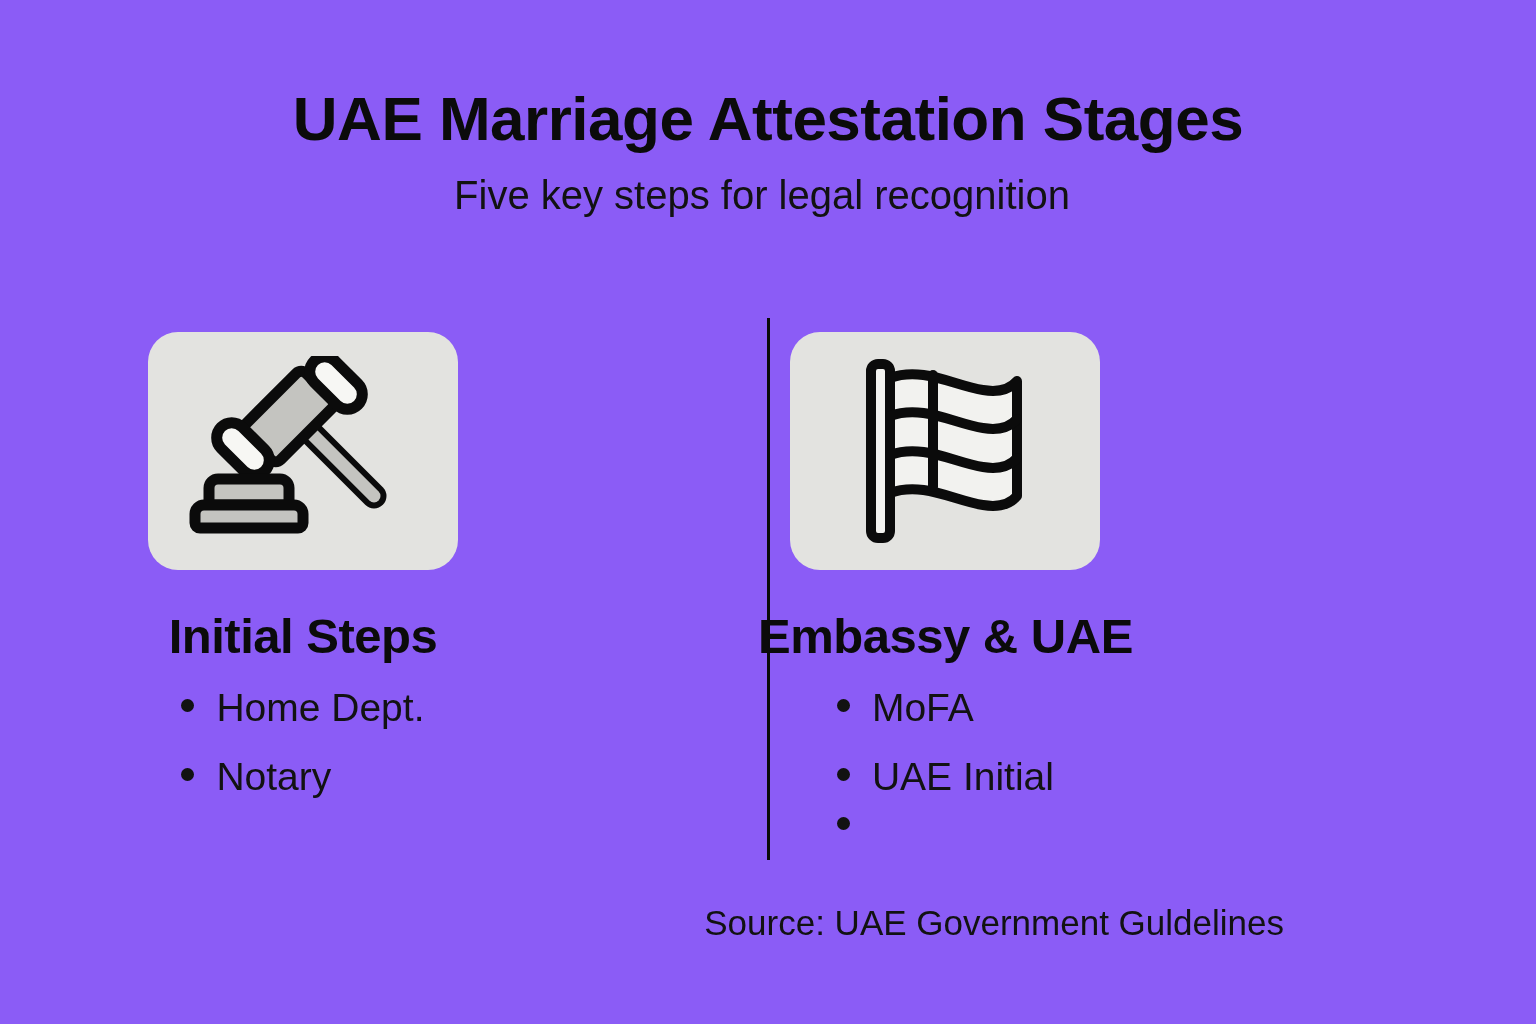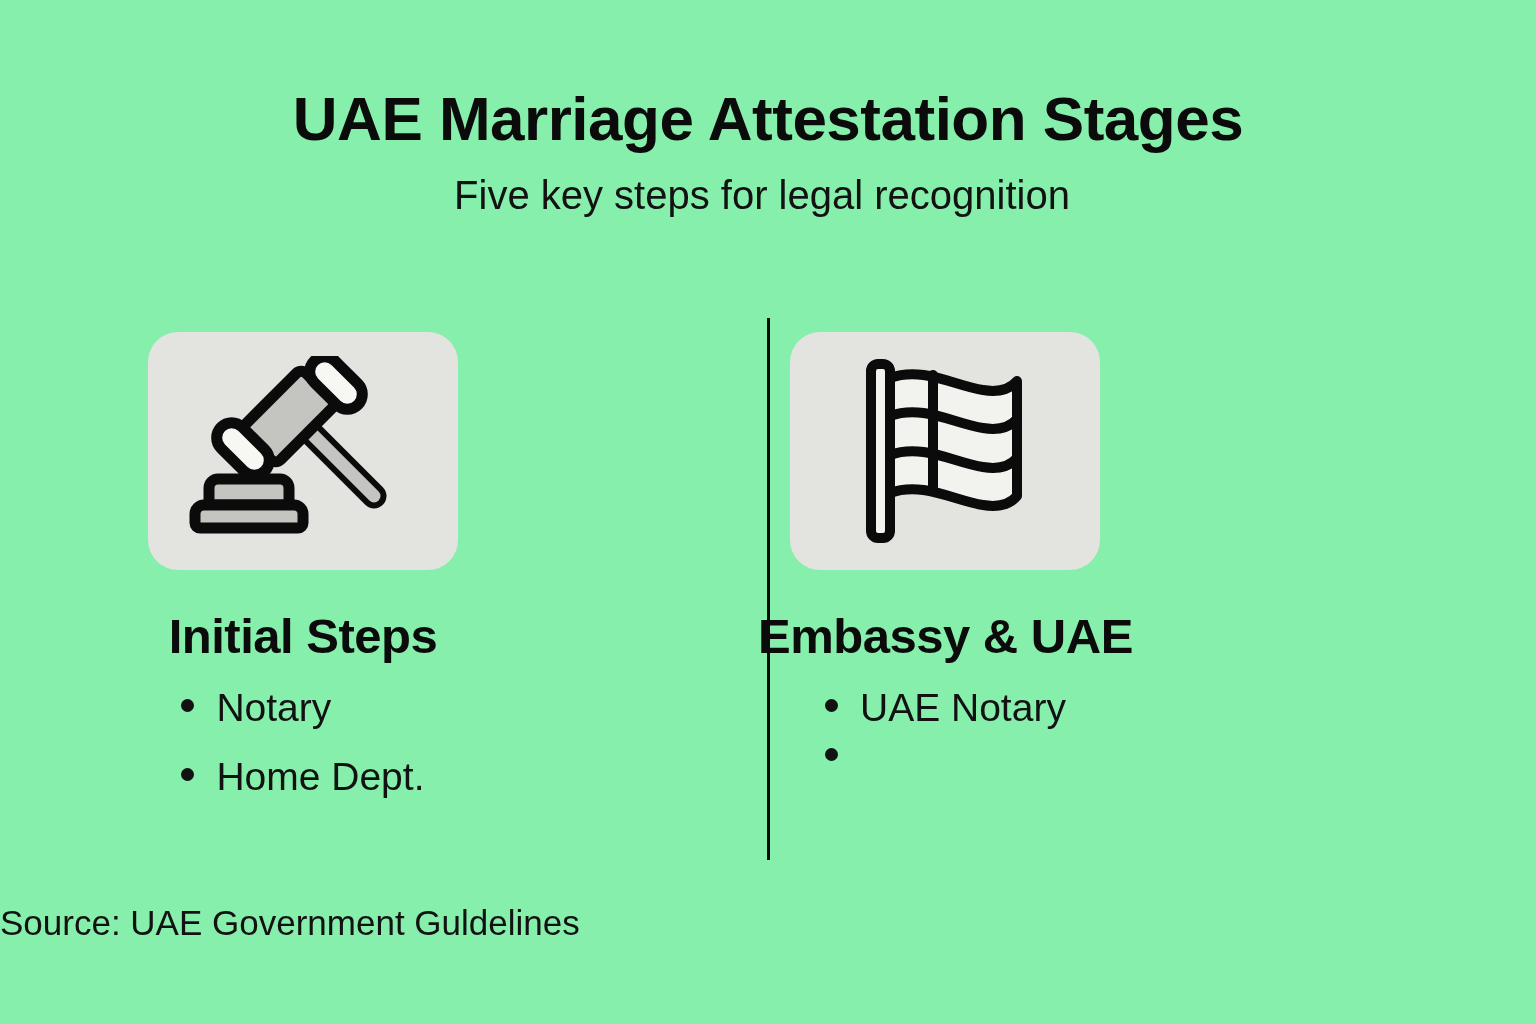--- a/index.html
+++ b/index.html
@@ -14,21 +14,21 @@
     font-family: "Liberation Sans", sans-serif;
     color: #111111;
     overflow: hidden;
   }
 
   .infographic {
     position: relative;
     width: 1536px;
     height: 1024px;
     box-sizing: border-box;
-    background: #86efac;
+    background: #8b5cf6;
   }
 
   
   .header {
     position: absolute;
     top: 86px;
     left: 0;
     width: 1536px;
     text-align: center;
   }
@@ -124,21 +124,21 @@
     height: 542px;
     background: #0B0B0B;
   }
 
   
   .source {
     position: absolute;
     left: 0;
     top: 903px;
     width: 1284px;
-    text-align: left;
+    text-align: right;
     font-size: 35px;
     color: #121212;
   }
 </style>
 </head>
 <body>
 
 <div class="infographic">
 
   <div class="header">
@@ -169,25 +169,25 @@
 
               <path d="M16 149 h90 a9 9 0 0 1 9 9 v9 a5 5 0 0 1 -5 5 h-98 a5 5 0 0 1 -5 -5 v-9 a9 9 0 0 1 9 -9 z" fill="#C4C4C0"></path>
             </g>
           </svg>
         </span>
       </div>
       <div class="column-heading">Initial Steps</div>
       <ul class="bullet-list">
         <li class="bullet-item">
           <span class="bullet-dot"></span>
+          <span>Home Dept.</span>
+        </li>
+        <li class="bullet-item">
+          <span class="bullet-dot"></span>
           <span>Notary</span>
-        </li>
-        <li class="bullet-item">
-          <span class="bullet-dot"></span>
-          <span>Home Dept.</span>
         </li>
       </ul>
     </div>
 
     <div class="column column-right">
       <div class="icon-tile">
         <span>
           <svg width="200" height="190" viewBox="0 0 200 190" fill="none" xmlns="http://www.w3.org/2000/svg">
             <g stroke="#0B0B0B" stroke-width="10" stroke-linejoin="round" stroke-linecap="round" fill="none">
 
@@ -207,21 +207,25 @@
 
               <path d="M88 19 L 88 131"></path>
             </g>
           </svg>
         </span>
       </div>
       <div class="column-heading">Embassy &amp; UAE</div>
       <ul class="bullet-list">
         <li class="bullet-item">
           <span class="bullet-dot"></span>
-          <span>UAE Notary</span>
+          <span>MoFA</span>
+        </li>
+        <li class="bullet-item">
+          <span class="bullet-dot"></span>
+          <span>UAE Initial</span>
         </li>
         <li class="bullet-item">
           <span class="bullet-dot"></span>
         </li>
       </ul>
     </div>
 
   </div>
 
   <div class="source">Source: UAE Government Guldelines</div>

